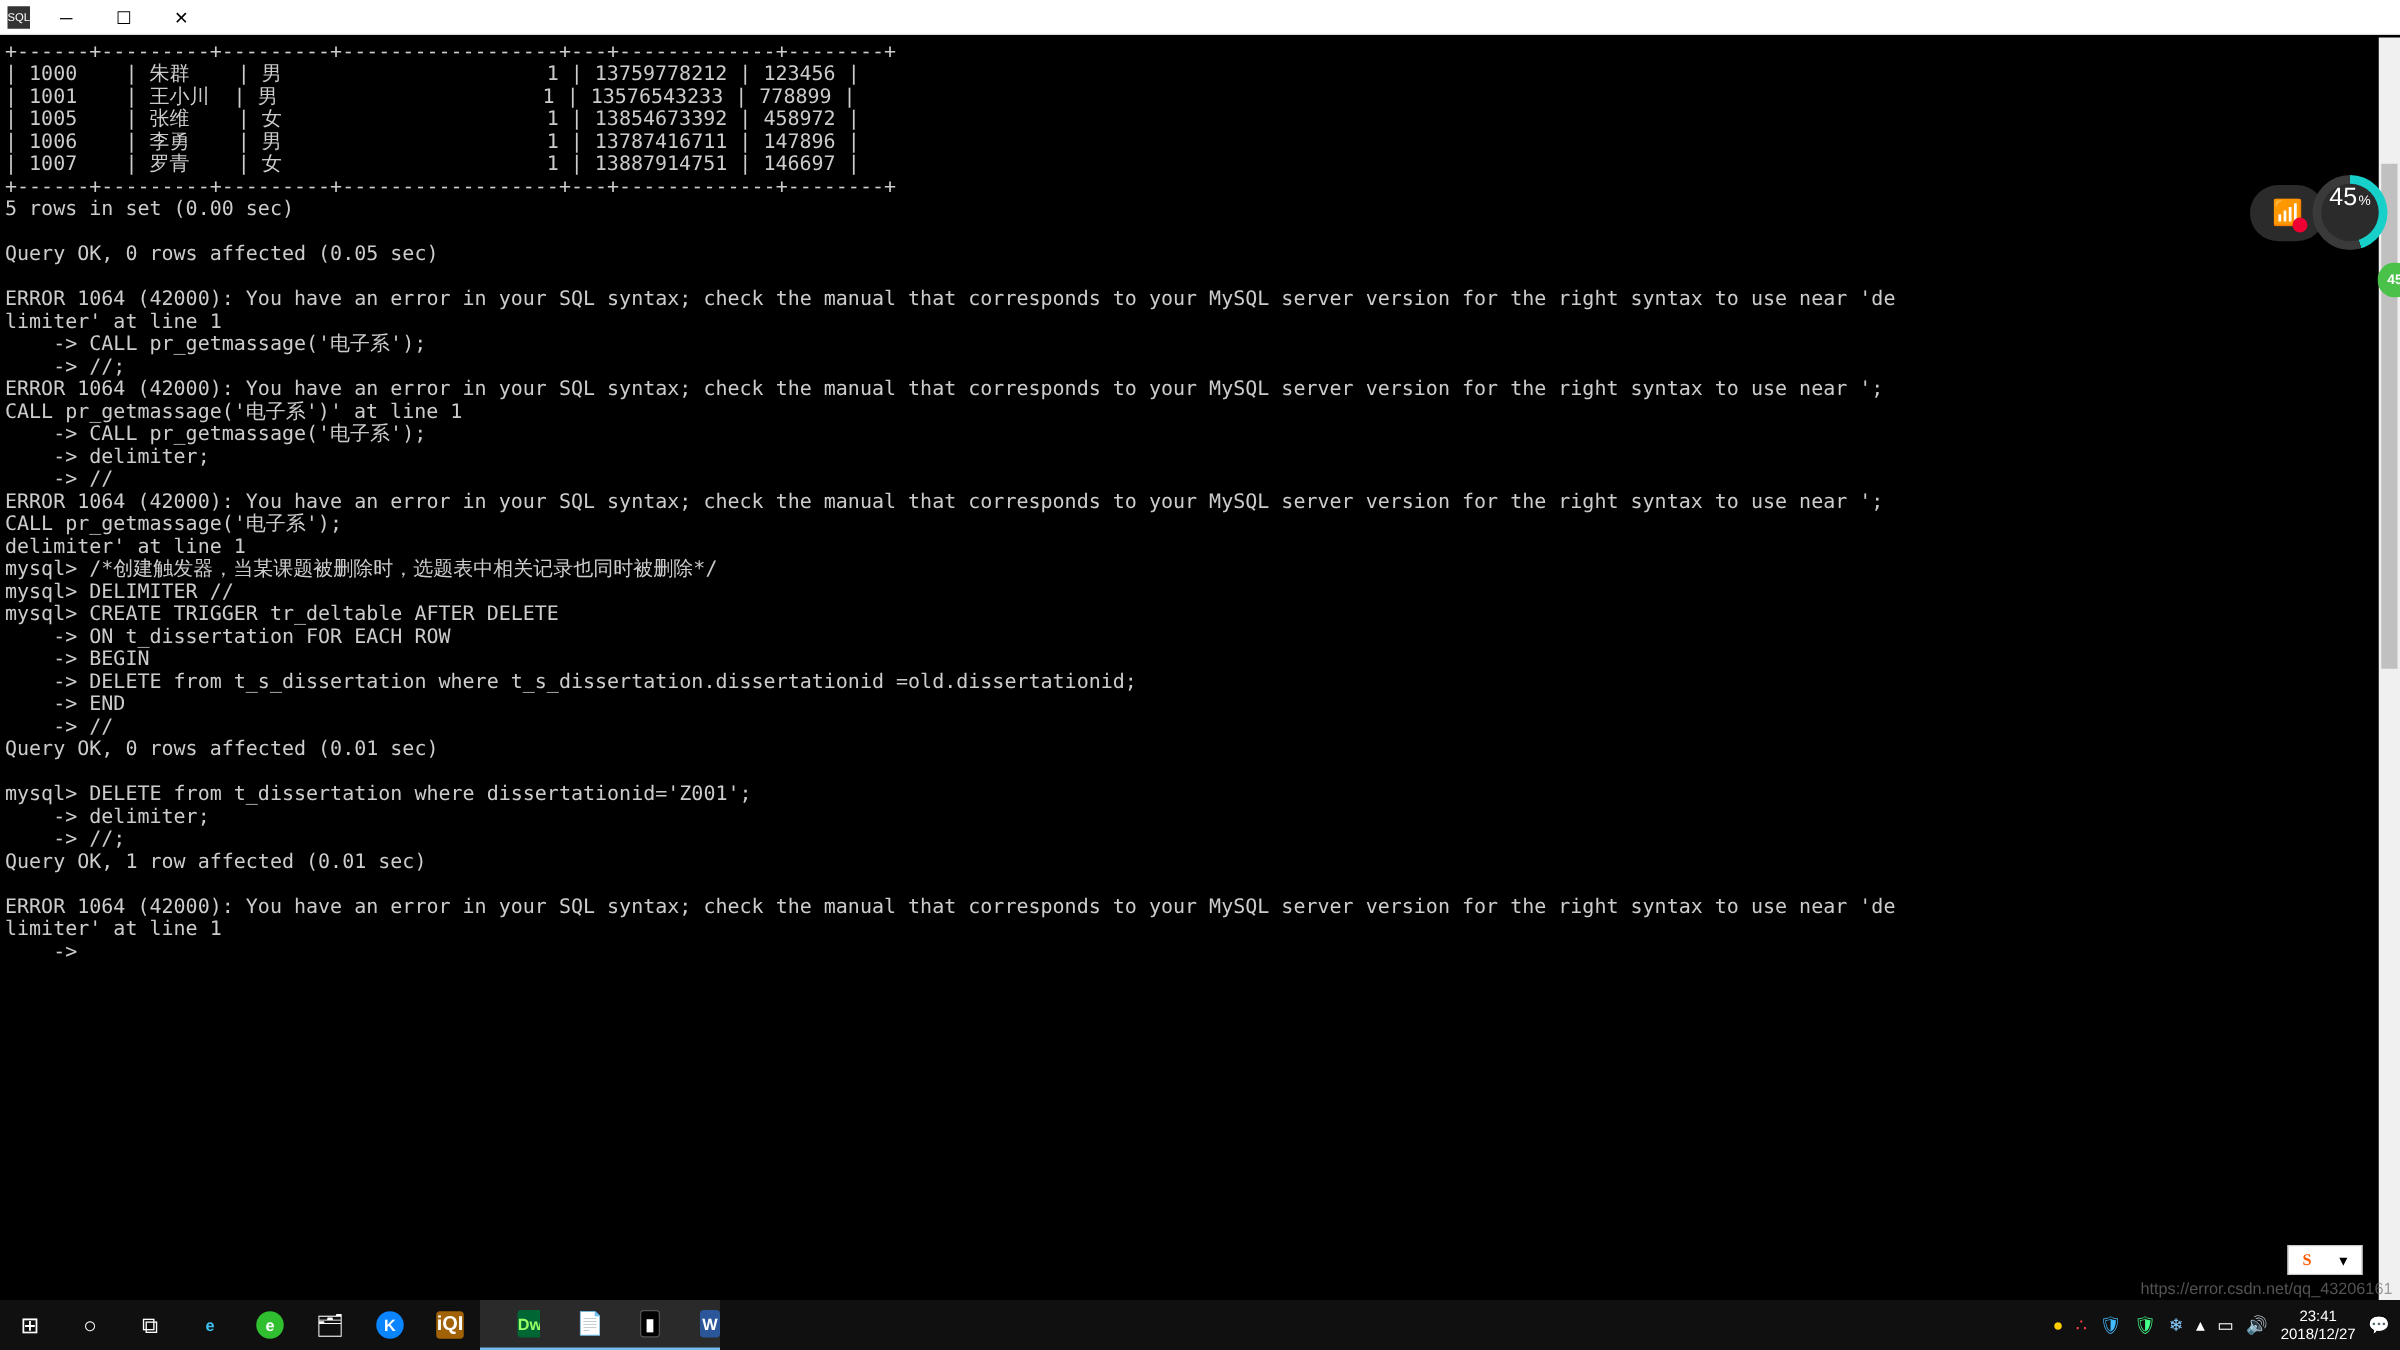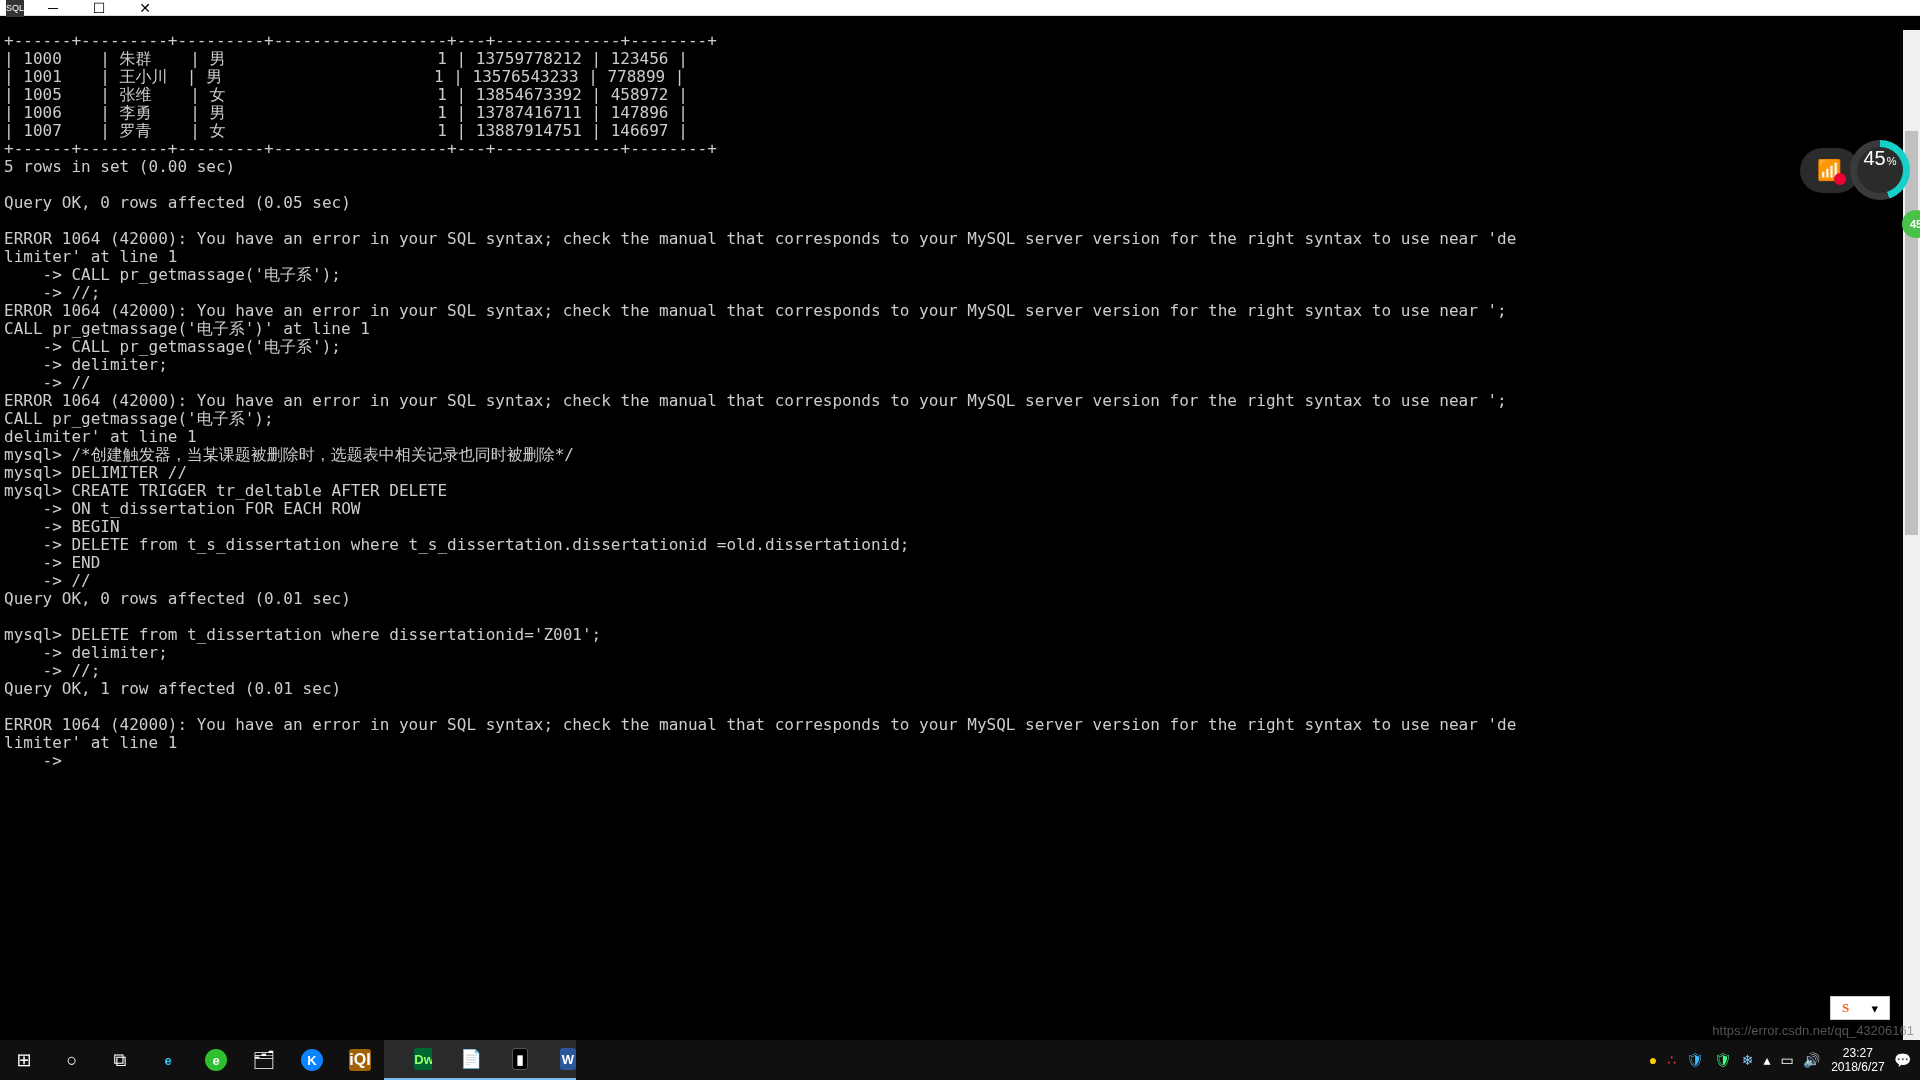--- a/index.html
+++ b/index.html
@@ -4,21 +4,21 @@
 <style>
 * { margin: 0; padding: 0; box-sizing: border-box; }
 body {
   width: 1920px; height: 1080px;
   font-family: "Segoe UI", Tahoma, sans-serif;
   background: #000;
   overflow: hidden;
   position: relative;
 }
 .titlebar {
-  height: 16px; background: #fff;
+  height: 28px; background: #fff;
   display: flex; align-items: center;
   border-bottom: 1px solid #ddd;
 }
 .titlebar .app-icon {
   width: 18px; height: 18px; margin: 0 6px;
   background: #333; color:#fff; font-size:9px;
   display:flex;align-items:center;justify-content:center;
 }
 .titlebar .title { font-size: 13px; color:#000; flex:1; }
 .win-controls { display:flex; }
@@ -221,18 +221,18 @@
   <div class="tray">
     <span class="ic" style="color:#fc0">●</span>
     <span class="ic" style="color:#f44">∴</span>
     <span class="ic" style="color:#4bf">🛡</span>
     <span class="ic" style="color:#4f8">🛡</span>
     <span class="ic" style="color:#8cf">❄</span>
     <span class="ic">▴</span>
     <span class="ic">▭</span>
     <span class="ic">🔊</span>
     <div class="clock">
-      <div>23:27</div>
-      <div>2018/6/27</div>
+      <div>23:41</div>
+      <div>2018/12/27</div>
     </div>
     <span class="ic">💬</span>
   </div>
 </div>
 
 </body></html>

